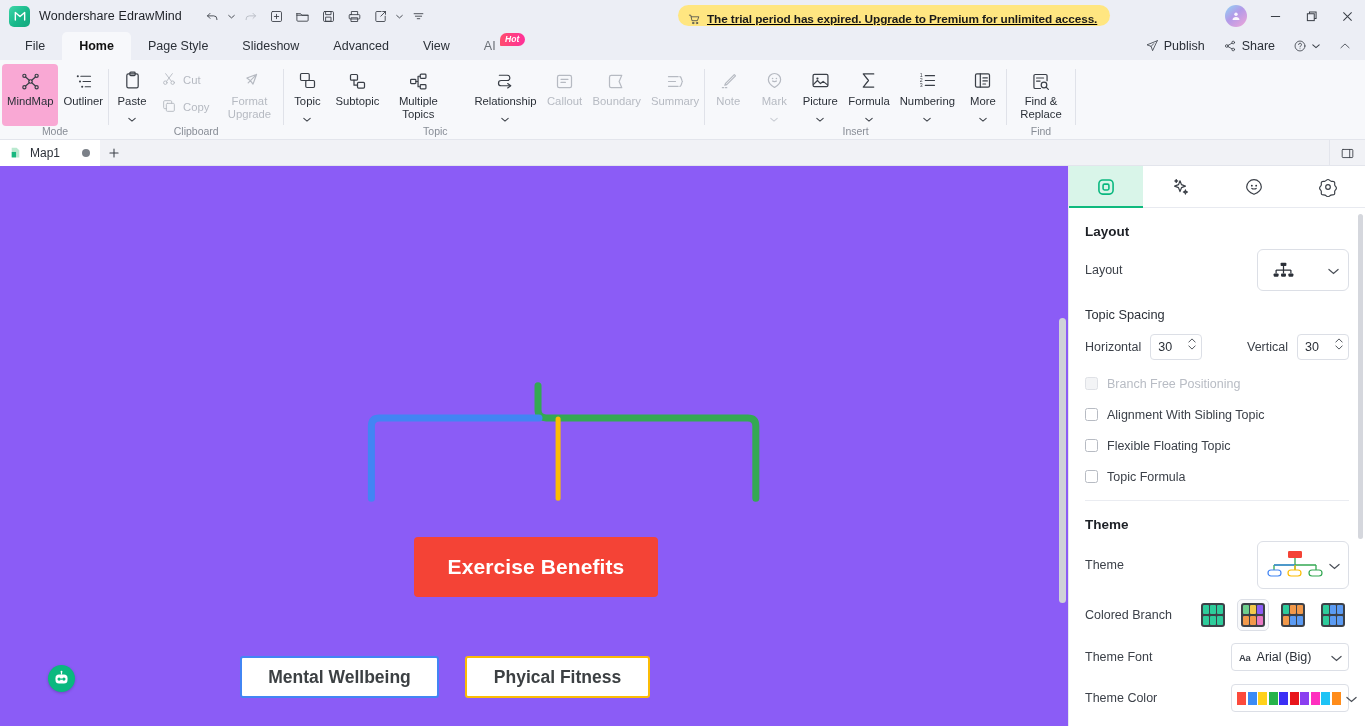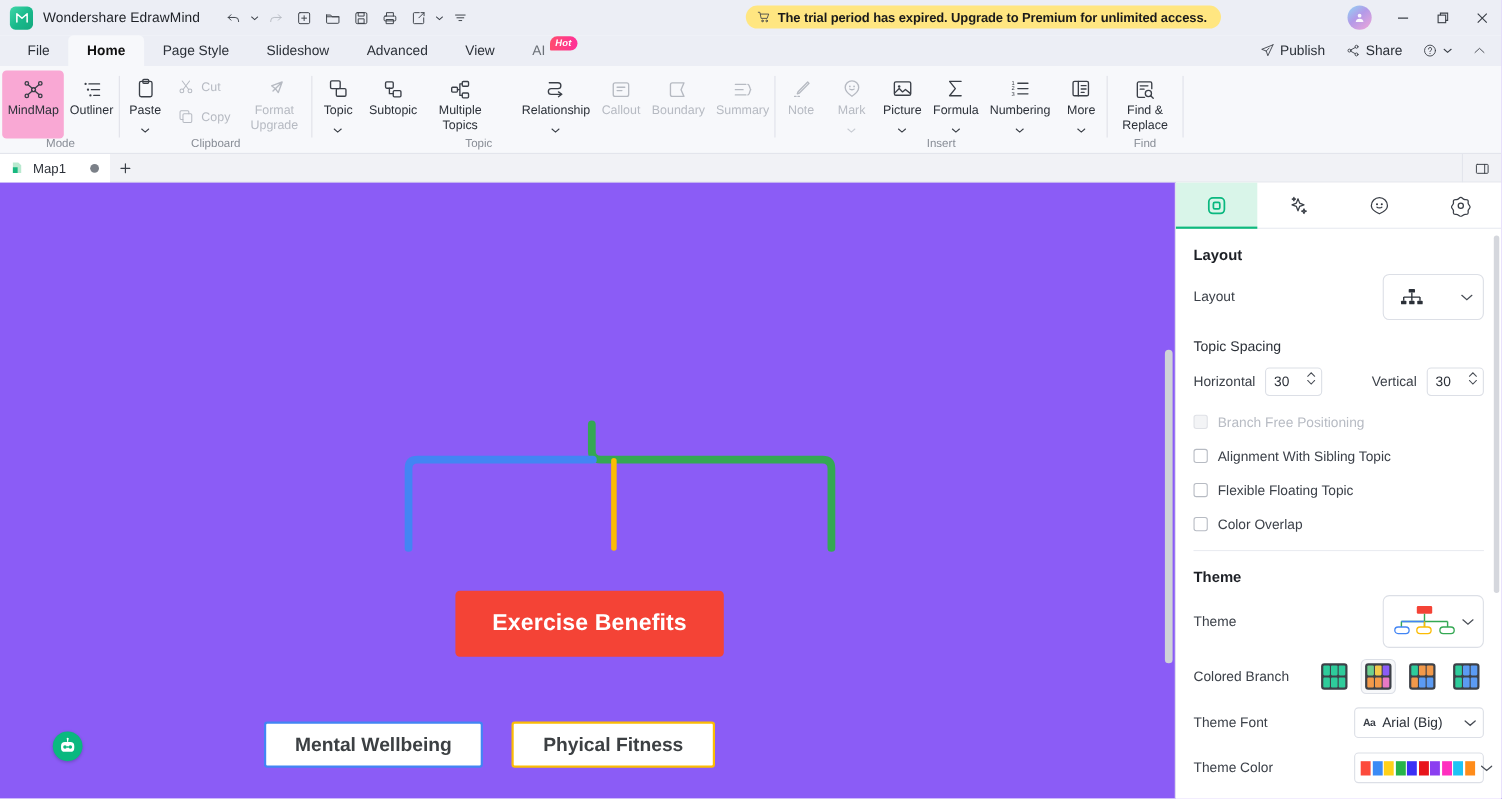--- a/index.html
+++ b/index.html
@@ -33,22 +33,22 @@
     border-radius: 3px; cursor: default;
   }
   .qat-btn svg { width: 15px; height: 15px; }
   .qat-caret { width: 11px; height: 24px; display:flex; align-items:center; justify-content:center; }
   .qat-caret svg { width: 7px; height: 7px; }
   .ico { stroke: #3a3f47; stroke-width: 1.4; fill: none; stroke-linecap: round; stroke-linejoin: round; }
   .ico-dim { stroke: #b6bac2; stroke-width: 1.4; fill:none; stroke-linecap: round; stroke-linejoin: round; }
 
   .trial-banner {
     position: absolute; left: 678px; top: 5px; height: 21px;
-    background: #ffe681; border-radius: 11px; display: flex; align-items: center;
-    padding: 0 13px 0 10px; gap: 6px; cursor: pointer;
+    background: #ffe681; border-radius: 11px; display: flex; align-items: flex-end;
+    padding: 0 13px 0 10px; gap: 6px; cursor: pointer; text-decoration: underline;
   }
   .trial-banner .t-text { font-size: 11.8px; font-weight: bold; color: #1a1a1a; white-space: nowrap; letter-spacing: -.1px;}
   .trial-banner svg { width: 13px; height: 13px; flex: none; }
 
   .avatar {
     position: absolute; right: 118px; top: 5px; width: 22px; height: 22px; border-radius: 50%;
     background: linear-gradient(140deg,#8fd6f5 0%, #b39ae8 45%, #f0a6d8 100%);
     display:flex; align-items:center; justify-content:center; cursor:pointer;
   }
   .avatar svg { width: 12px; height: 12px; }
@@ -831,21 +831,21 @@
           <div class="cbrow">
             <span class="cbox"></span>
             <span class="cb-label">Alignment With Sibling Topic</span>
           </div>
           <div class="cbrow">
             <span class="cbox"></span>
             <span class="cb-label">Flexible Floating Topic</span>
           </div>
           <div class="cbrow">
             <span class="cbox"></span>
-            <span class="cb-label">Color Overlap</span>
+            <span class="cb-label">Topic Formula</span>
           </div>
         </div>
 
         <div class="divider"></div>
 
         <div class="sec-title">Theme</div>
 
         <div class="row" style="margin-top:9px;">
           <span class="row-label">Theme</span>
           <span class="spacer"></span>

